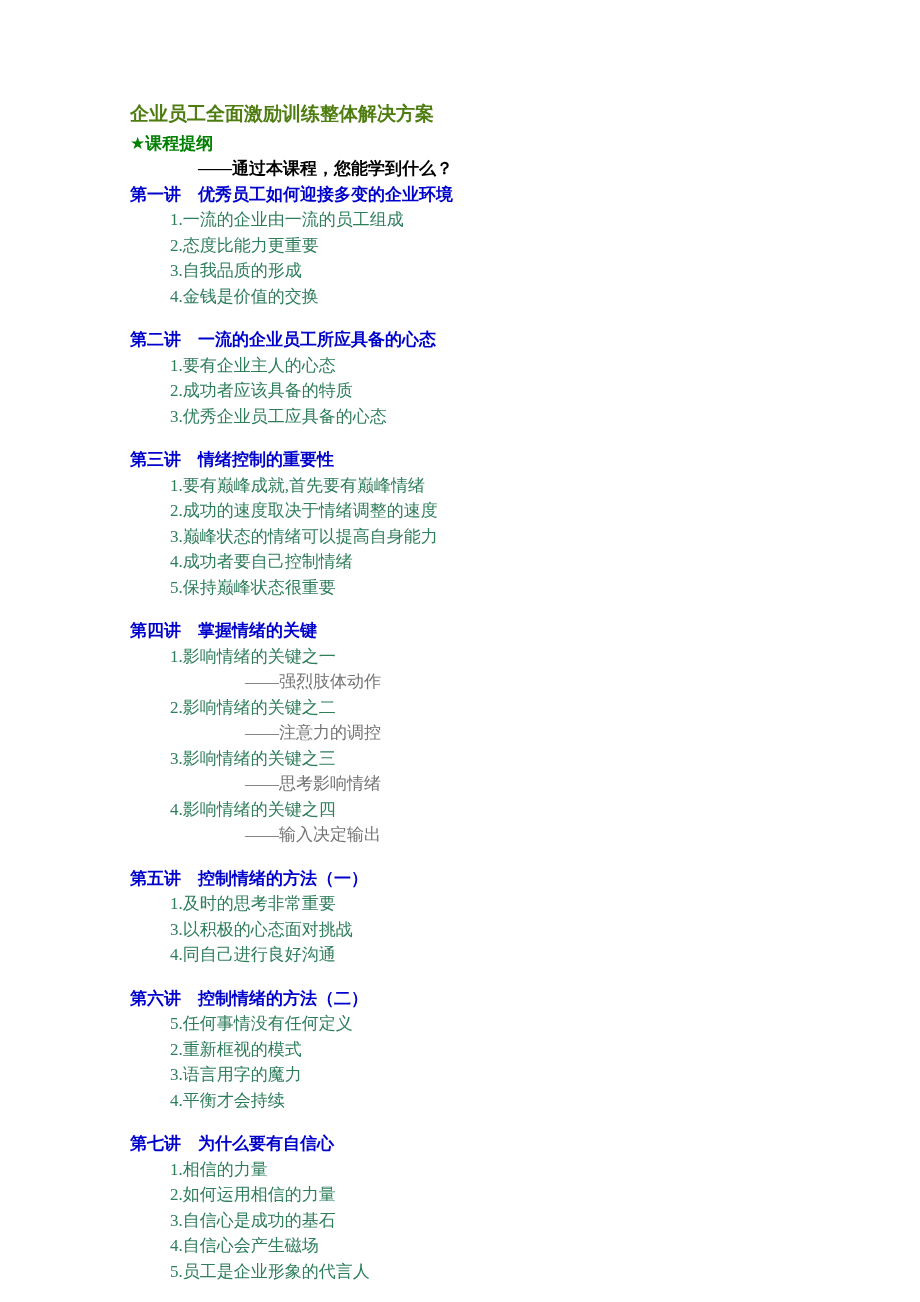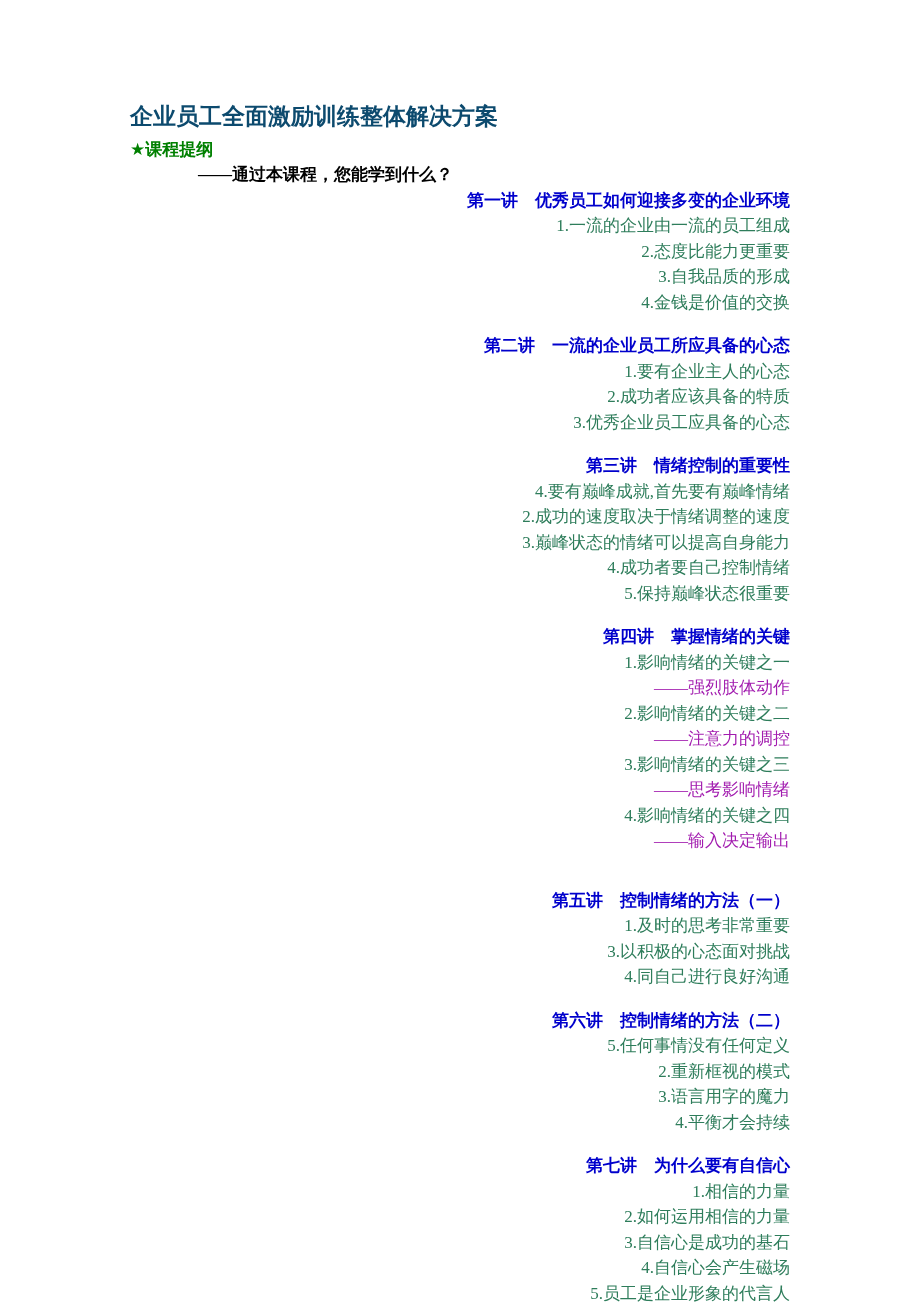--- a/index.html
+++ b/index.html
@@ -7,23 +7,23 @@
       background: #ffffff;
       margin: 0;
       padding: 100px 130px 60px 130px;
       font-size: 17px;
       line-height: 1.5;
       color: #000;
       width: 920px;
       box-sizing: border-box;
     }
     .title {
-      font-size: 23px;
+      font-size: 19px;
       font-weight: bold;
-      color: #0c4a6e;
+      color: #4d7c0f;
       margin-bottom: 2px;
     }
     .section-header {
       color: #008000;
       font-weight: bold;
       text-align: right;
     }
     .star {
       color: #008000;
     }
@@ -32,28 +32,27 @@
       font-weight: bold;
       margin-left: 68px;
     }
     .lecture-title {
       color: #0000cc;
       font-weight: bold;
       margin-top: 0;
     }
     .lecture-block {
       margin-bottom: 18px;
-      text-align: right;
     }
     .item {
       color: #2e7d5b;
       margin-left: 40px;
     }
     .subitem {
-      color: #a21caf;
+      color: #737373;
       margin-left: 115px;
     }
     .first-lecture {
       margin-top: 0;
     }
   </style>
 </head>
 <body>
 
 <div class="title">企业员工全面激励训练整体解决方案</div>
@@ -71,38 +70,38 @@
       <div class="item">4.金钱是价值的交换</div>
     </div>
     <div class="lecture-block" style="margin-top: 18px;">
       <div class="lecture-title">第二讲　一流的企业员工所应具备的心态</div>
       <div class="item">1.要有企业主人的心态</div>
       <div class="item">2.成功者应该具备的特质</div>
       <div class="item">3.优秀企业员工应具备的心态</div>
     </div>
     <div class="lecture-block" style="margin-top: 18px;">
       <div class="lecture-title">第三讲　情绪控制的重要性</div>
-      <div class="item">4.要有巅峰成就,首先要有巅峰情绪</div>
+      <div class="item">1.要有巅峰成就,首先要有巅峰情绪</div>
       <div class="item">2.成功的速度取决于情绪调整的速度</div>
       <div class="item">3.巅峰状态的情绪可以提高自身能力</div>
       <div class="item">4.成功者要自己控制情绪</div>
       <div class="item">5.保持巅峰状态很重要</div>
     </div>
     <div class="lecture-block" style="margin-top: 18px;">
       <div class="lecture-title">第四讲　掌握情绪的关键</div>
       <div class="item">1.影响情绪的关键之一</div>
       <div class="subitem">——强烈肢体动作</div>
       <div class="item">2.影响情绪的关键之二</div>
       <div class="subitem">——注意力的调控</div>
       <div class="item">3.影响情绪的关键之三</div>
       <div class="subitem">——思考影响情绪</div>
       <div class="item">4.影响情绪的关键之四</div>
       <div class="subitem">——输入决定输出</div>
     </div>
-    <div class="lecture-block" style="margin-top: 34px;">
+    <div class="lecture-block" style="margin-top: 18px;">
       <div class="lecture-title">第五讲　控制情绪的方法（一）</div>
       <div class="item">1.及时的思考非常重要</div>
       <div class="item">3.以积极的心态面对挑战</div>
       <div class="item">4.同自己进行良好沟通</div>
     </div>
     <div class="lecture-block" style="margin-top: 18px;">
       <div class="lecture-title">第六讲　控制情绪的方法（二）</div>
       <div class="item">5.任何事情没有任何定义</div>
       <div class="item">2.重新框视的模式</div>
       <div class="item">3.语言用字的魔力</div>

